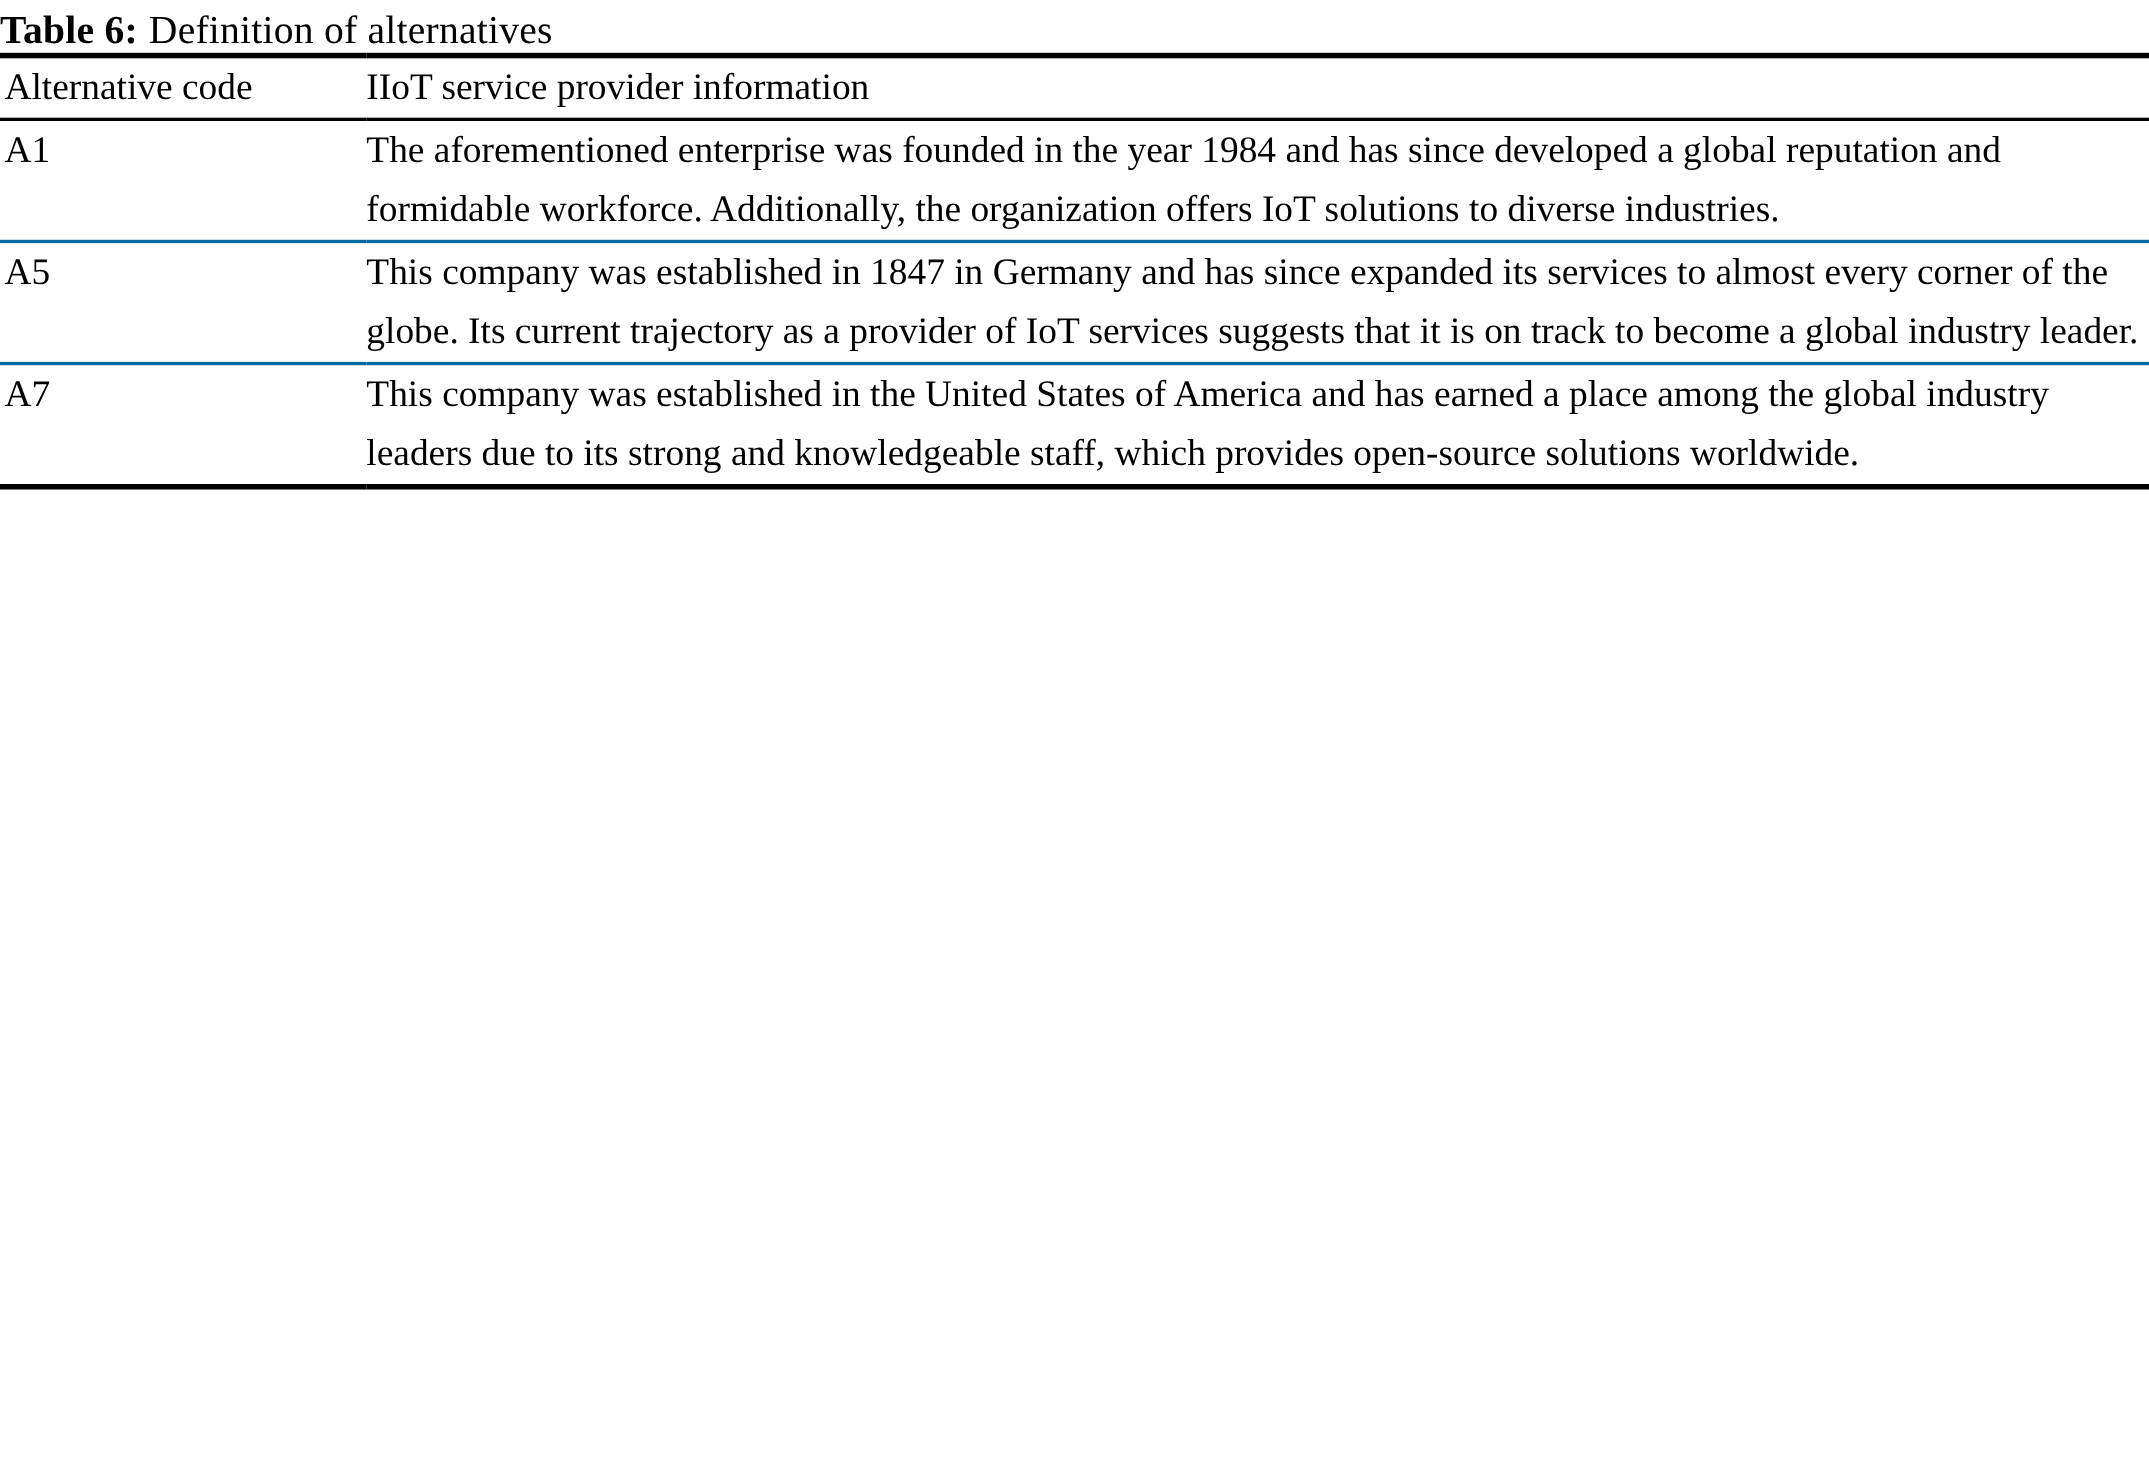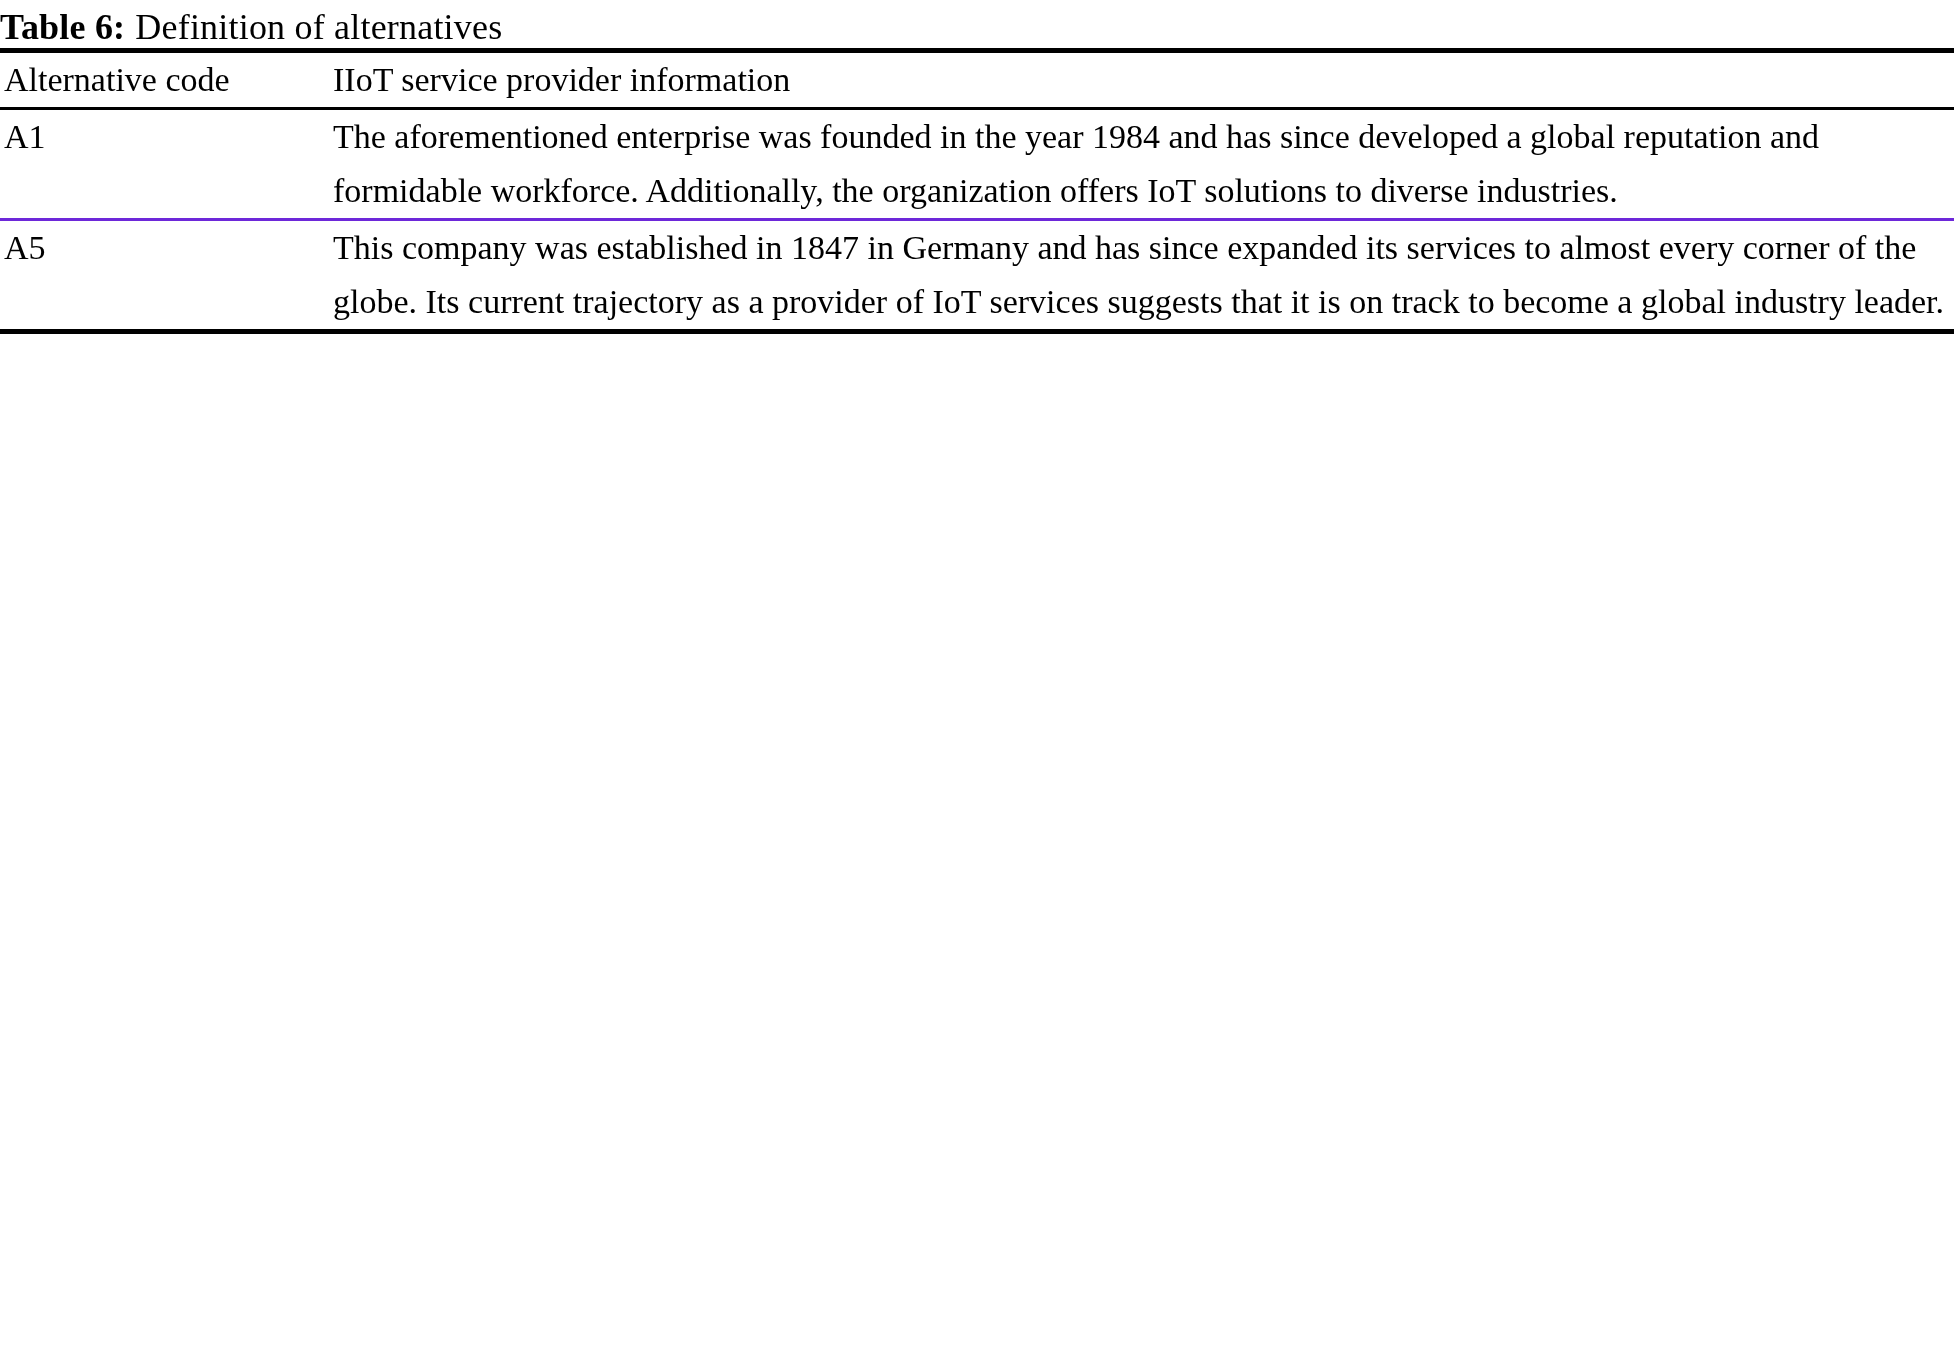--- a/index.html
+++ b/index.html
@@ -46,21 +46,21 @@
   }
   col.code-col { width: 333px; }
   col.info-col { width: 1621px; }
   thead th {
     border-bottom: 3px solid #000000;
     padding-top: 12px;
     padding-bottom: 12px;
   }
   thead th.code-head { padding-left: 4px; }
   tbody td {
-    border-bottom: 3px solid #6d28d9;
+    border-bottom: 3px solid #0369a1;
     padding-top: 7px;
     padding-bottom: 6px;
   }
   tbody td.code-cell { padding-left: 4px; }
   
   tbody tr:nth-child(5) td { border-bottom: none; padding-left: 36px; }
   
   tbody tr:last-child td { border-bottom: none; }
 </style>
 </head>
@@ -89,14 +89,18 @@
 
 
 
 
   <tr>
     <td class="code-cell">A5</td>
     <td class="info-cell">This company was established in 1847 in Germany and has since expanded its services to almost every corner of the globe. Its current trajectory as a provider of IoT services suggests that it is on track to become a global industry leader.</td>
   </tr>
 
 
+  <tr>
+    <td class="code-cell">A7</td>
+    <td class="info-cell">This company was established in the United States of America and has earned a place among the global industry leaders due to its strong and knowledgeable staff, which provides open-source solutions worldwide.</td>
+  </tr>
 </tbody>
 </table>
 
 </body></html>

